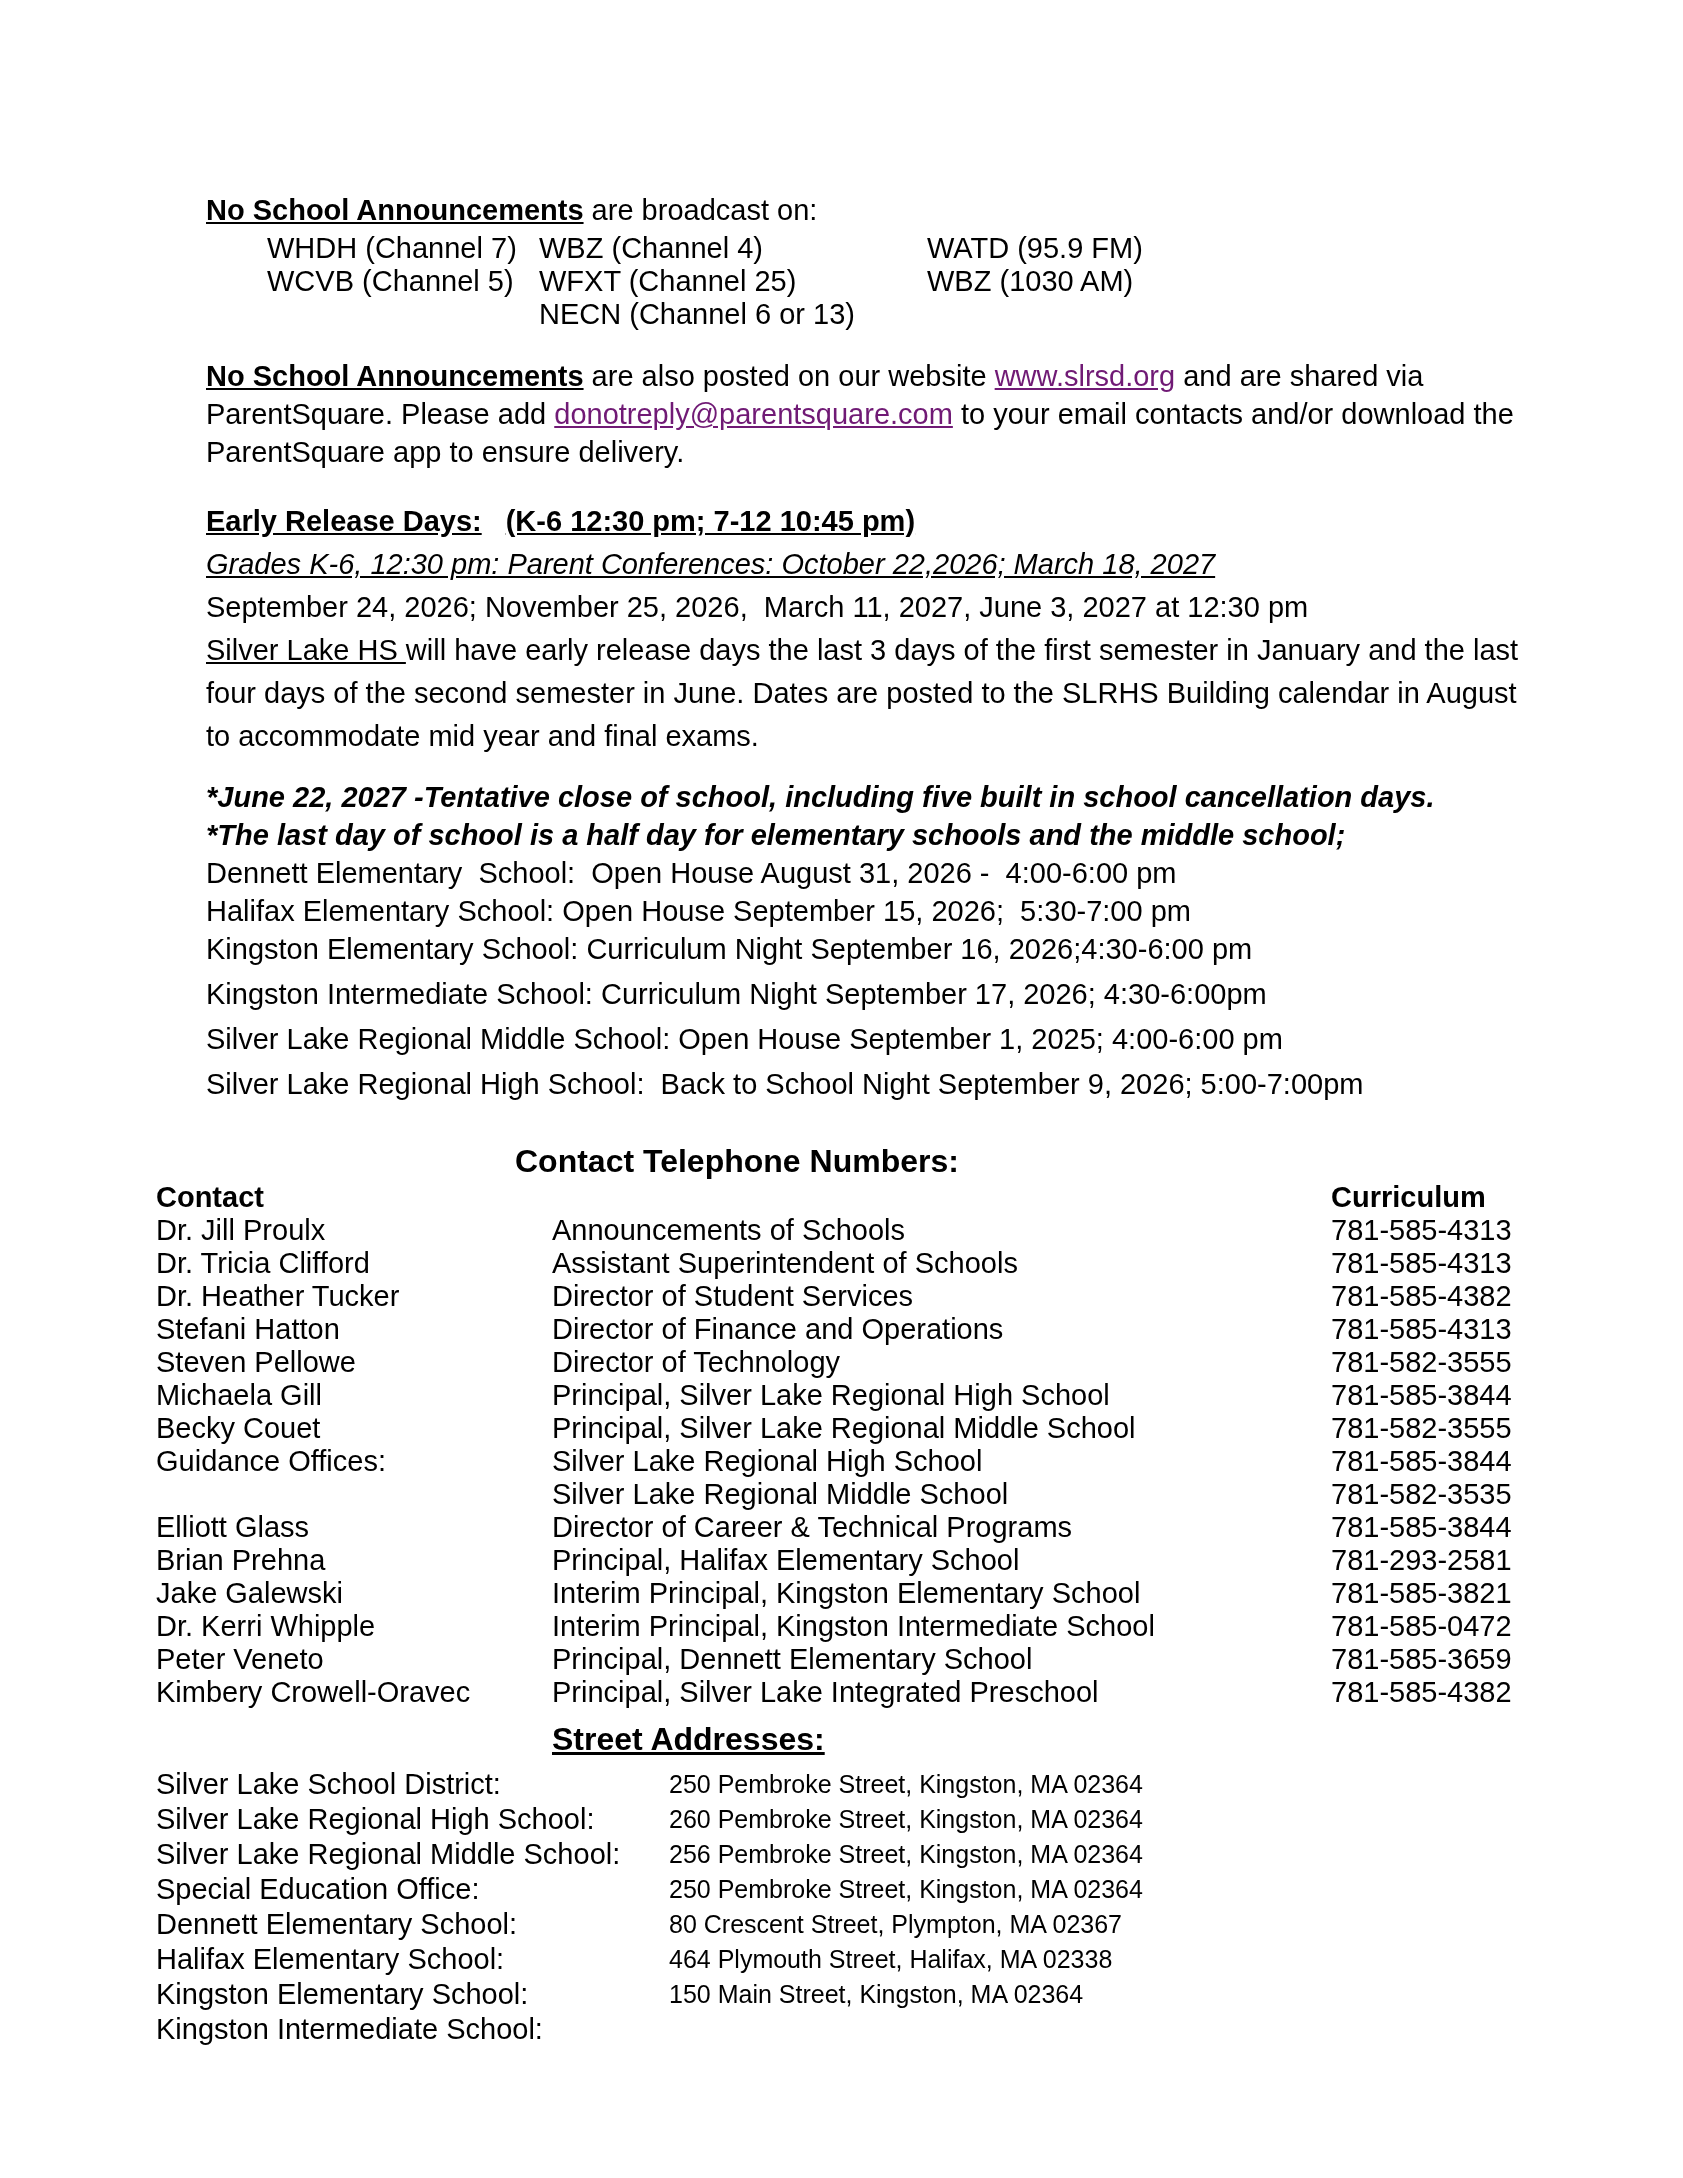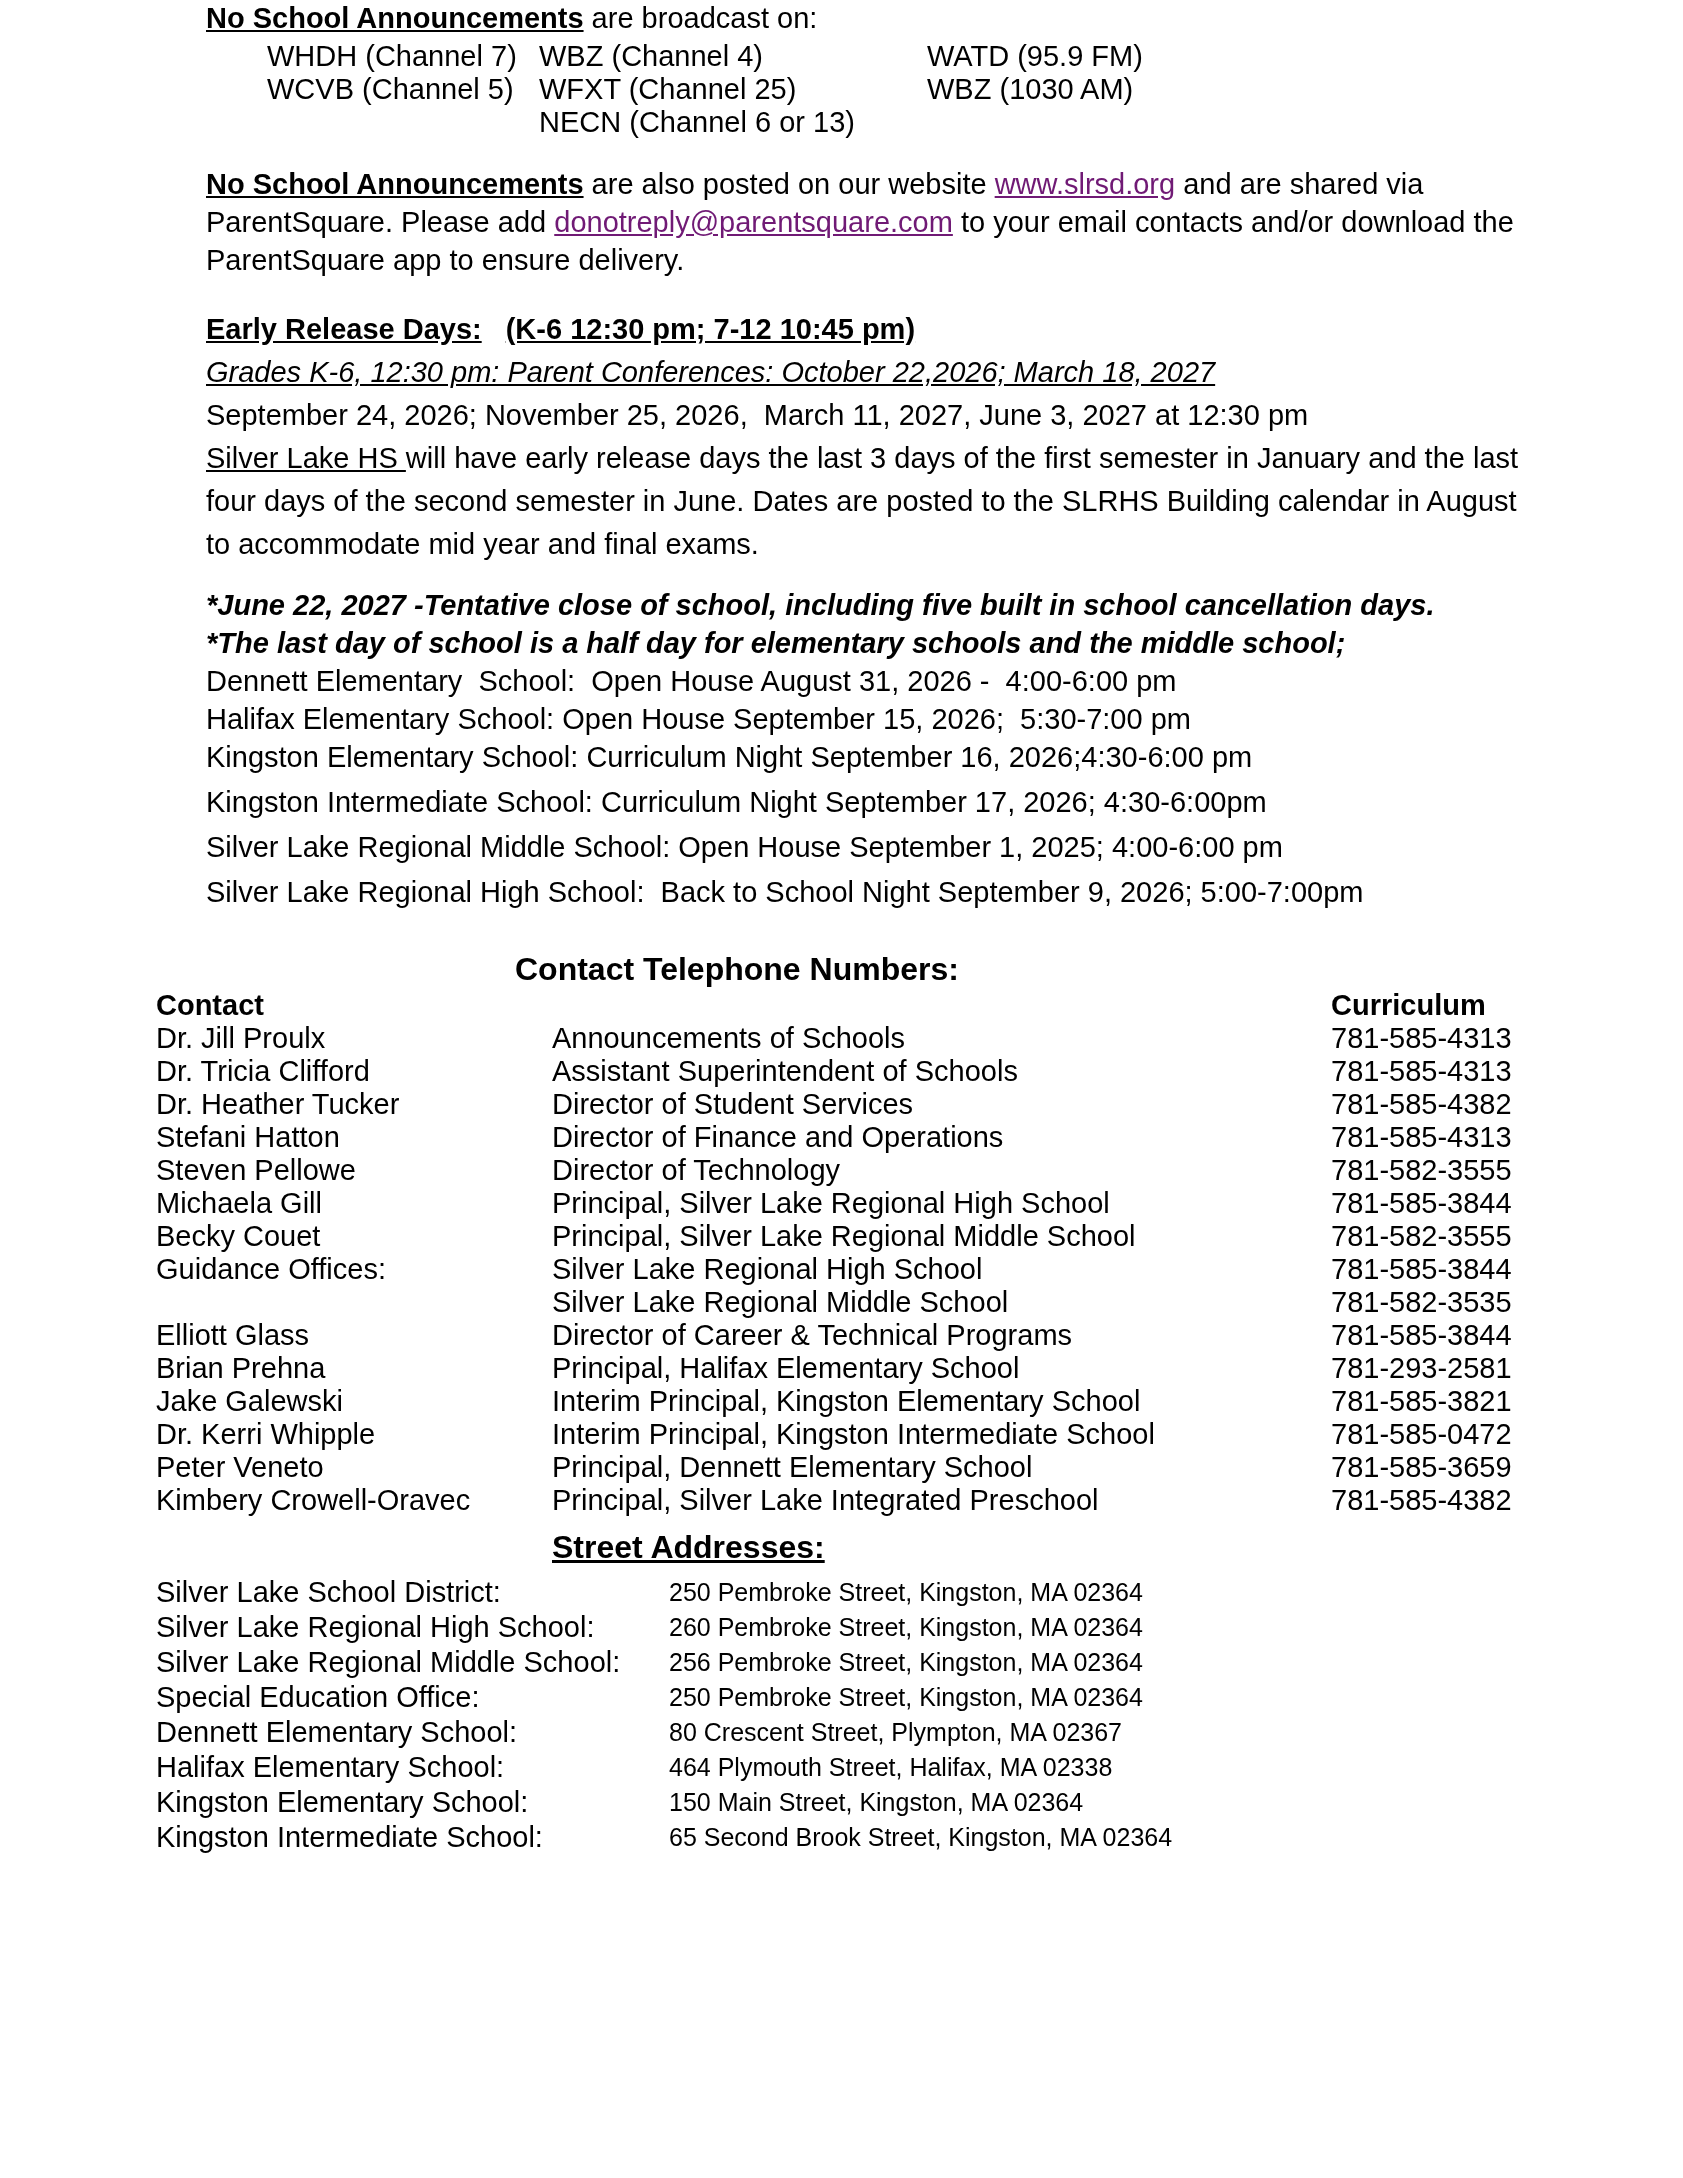--- a/index.html
+++ b/index.html
@@ -14,21 +14,21 @@
     overflow: hidden;
   }
   .pre { white-space: pre-wrap; }
   .bu { font-weight: bold; text-decoration: underline; }
   .u  { text-decoration: underline; }
   .iu { font-style: italic; text-decoration: underline; }
   .bi { font-weight: bold; font-style: italic; }
   a.doclink { color: #701a75; text-decoration: underline; }
 
   
-  .sec-a { margin-left: 206px; }
+  .sec-a { padding-top: 192px; margin-left: 206px; }
   .sec-a .lead { line-height: 36px; }
   .channels {
     margin-top: 4px;
     margin-left: 61px;
     display: grid;
     grid-template-columns: 272px 388px auto;
     line-height: 33px;
   }
 
   
@@ -231,19 +231,18 @@
       <div class="addr-row">
         <span>Halifax Elementary School:</span>
         <span class="val">464 Plymouth Street, Halifax, MA 02338</span>
       </div>
       <div class="addr-row">
         <span>Kingston Elementary School:</span>
         <span class="val">150 Main Street, Kingston, MA 02364</span>
       </div>
       <div class="addr-row">
         <span>Kingston Intermediate School:</span>
-        <span class="val">65 Second Brook Street, Kingston, MA 02364</span>
       </div>
     </div>
   </div>
 
 </div>
 
 
 </body></html>

